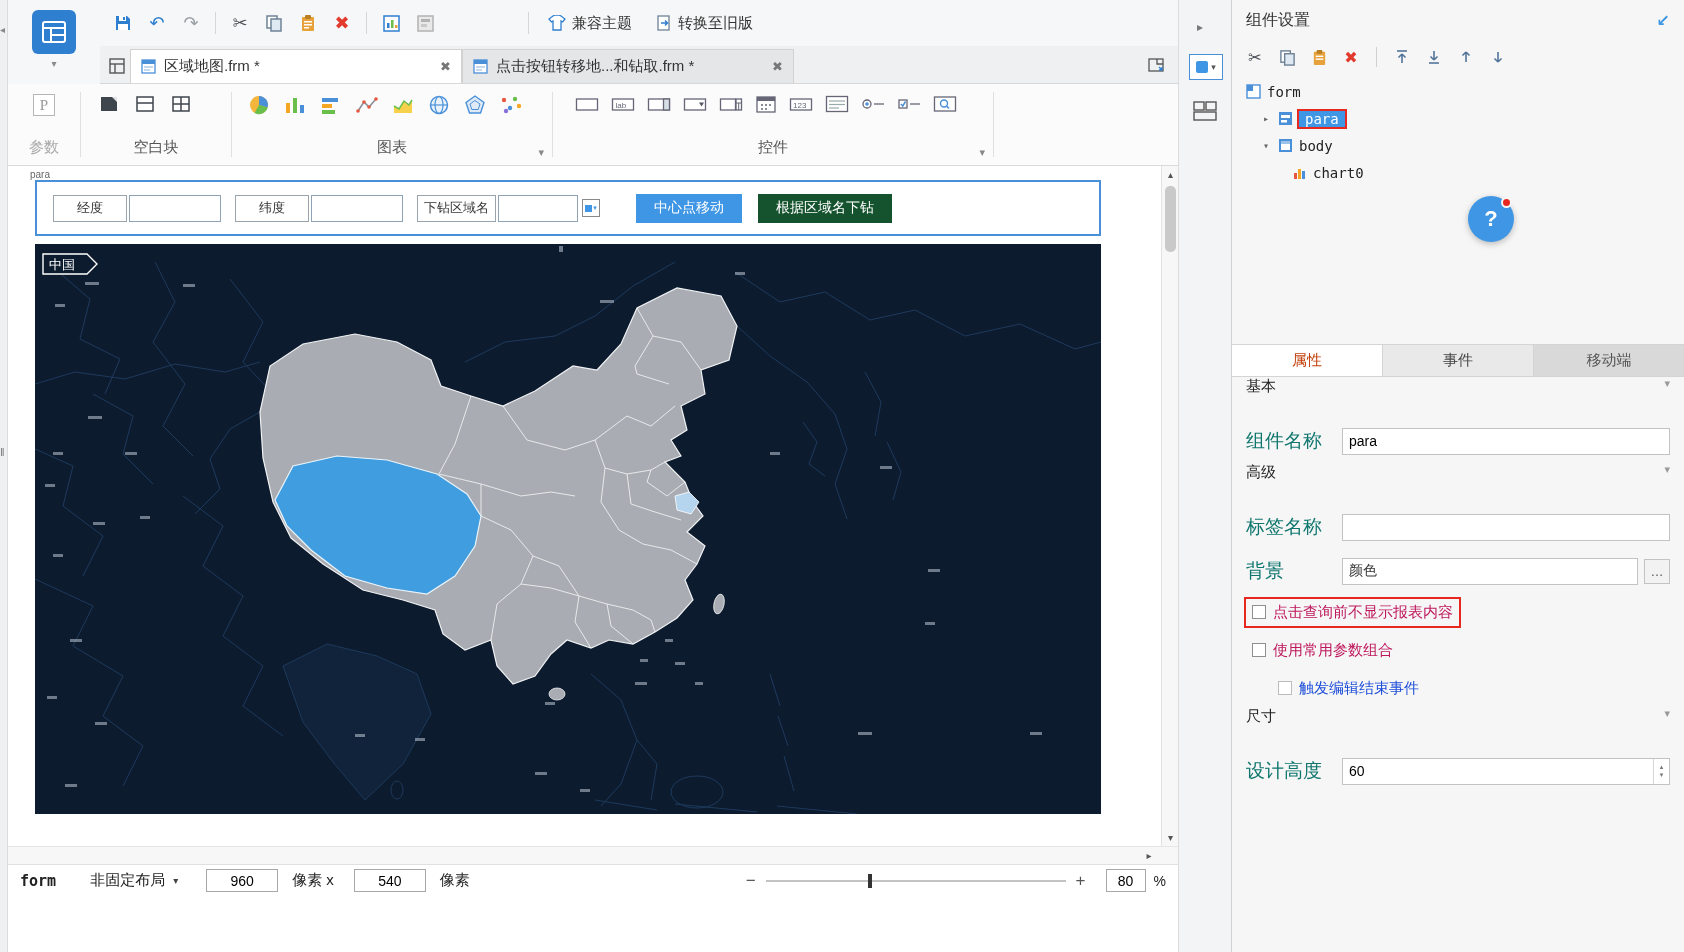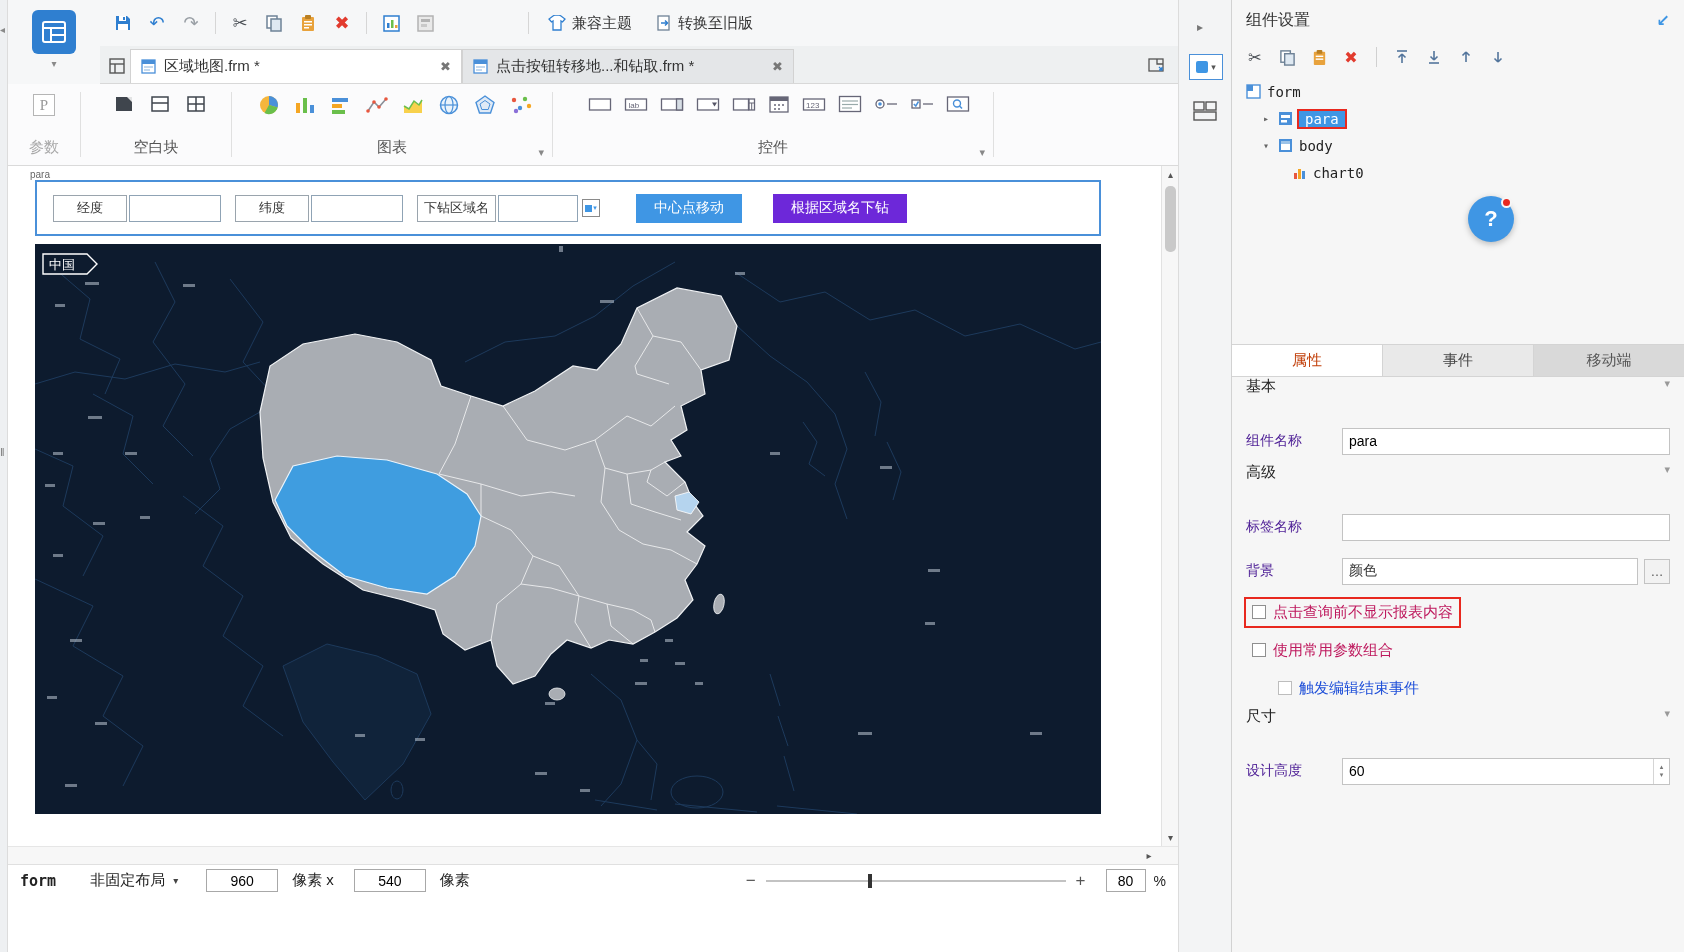--- a/index.html
+++ b/index.html
@@ -33,21 +33,21 @@
   .tab-list-icon { width:26px; height:30px; display:flex; align-items:center; justify-content:center; margin-bottom:2px; }
   .doc-tab { display:flex; align-items:center; gap:8px; width:332px; height:34px; padding:0 10px; background:#e4e6e8; border:1px solid #d2d2d2; border-bottom:none; font-size:15px; color:#333; }
   .doc-tab.active { background:#fff; }
   .doc-tab .tab-label { flex:1; white-space:nowrap; overflow:hidden; text-overflow:ellipsis; }
   .tab-close { color:#777; font-size:13px; }
   .tab-bar .bar-right { margin-left:auto; margin-right:14px; margin-bottom:8px; }
 
   
   .ribbon { height:82px; background:#fbfbfc; border-bottom:1px solid #dadada; display:flex; }
   .rsep { width:1px; background:#e0e0e0; margin:8px 0; }
-  .rgroup { display:flex; flex-direction:column; justify-content:space-between; padding:10px 10px 6px 10px; position:relative;align-items:center; }
+  .rgroup { display:flex; flex-direction:column; justify-content:space-between; padding:10px 10px 6px 10px; position:relative; }
   .ricons { display:flex; align-items:center; gap:10px; }
   .rlabel { text-align:center; font-size:15px; color:#555; padding-bottom:2px; }
   .rlabel.disabled { color:#a8a8a8; }
   .rchev { position:absolute; right:8px; bottom:6px; color:#888; font-size:11px; }
   .param-group { width:72px; align-items:center; }
   .p-box { width:22px; height:22px; border:1px solid #b5b5b5; color:#9a9a9a; display:flex; align-items:center; justify-content:center; font-family:"Liberation Serif",serif; font-size:15px; background:#fff; }
   .ricon { display:block; }
 
   
   .canvas-wrap { height:680px; position:relative; background:#fff; }
@@ -55,21 +55,21 @@
   .design { margin:14px 0 0 27px; width:1066px; position:relative; }
   .panel-tag { position:absolute; top:-11px; left:-8px; font-size:10px; color:#666; background:#fff; padding:0 3px; }
   .param-panel { height:56px; background:#fff; border:2px solid #4a90d9; display:flex; align-items:center; gap:14px; padding:0 16px; }
   .pfield { display:flex; align-items:center; }
   .flabel { min-width:74px; height:27px; border:1px solid #9aa4ad; display:flex; align-items:center; justify-content:center; font-size:13px; background:#fff; padding:0 6px; }
   .finput { width:92px; height:27px; border:1px solid #8fa3b5; margin-left:2px; background:#fff; font-size:13px; padding:0 4px; }
   .widget-edit { width:18px; height:18px; border:1px solid #8a8a8a; background:#fff; margin-left:4px; display:flex; align-items:center; justify-content:center; gap:1px; }
   .widget-edit .sq { width:7px; height:7px; background:#3f96e4; }
   .widget-edit .car { font-size:7px; color:#3f96e4; }
   .pbtn { height:29px; padding:0 18px; border:none; color:#fff; font-size:14px; background:#3f96e4; cursor:default; font-family:inherit; }
-  .pbtn.light { background:#6d28d9; margin-left:17px; }
+  .pbtn.light { background:#14532d; margin-left:2px; }
   .pbtn.first { margin-left:22px; }
   .map-box { margin-top:8px; width:882px; height:570px; position:relative; background:#0d1b2e; }
   .map-box svg { display:block; }
 
   
   .vscroll { position:absolute; right:0; top:0; bottom:0; width:17px; background:#f7f7f7; border-left:1px solid #e2e2e2; }
   .vscroll .sbtn { width:17px; height:17px; display:flex; align-items:center; justify-content:center; color:#555; font-size:10px; }
   .vscroll .sbtn.bottom { position:absolute; bottom:0; }
   .vthumb { position:absolute; top:20px; left:3px; width:11px; height:66px; background:#c9c9c9; border-radius:5px; }
   .hscroll { height:18px; background:#f7f7f7; border-top:1px solid #e6e6e6; position:relative; }
@@ -121,21 +121,21 @@
   .help-dot { position:absolute; right:2px; top:1px; width:11px; height:11px; border-radius:50%; background:#e8281e; border:2px solid #f6f6f6; }
 
   .rp-tabs { margin-top:158px; display:flex; height:33px; border-top:1px solid #d4d4d4; border-bottom:1px solid #d4d4d4; }
   .rp-tab { flex:1; display:flex; align-items:center; justify-content:center; font-size:15px; color:#444; background:#e9e9e9; border-right:1px solid #d4d4d4; }
   .rp-tab:last-child { border-right:none; background:#d9d9d9; color:#555; }
   .rp-tab.active { background:#fff; color:#c2410c; }
 
   .rp-section { height:42px; display:flex; padding:0 14px; font-size:15px; color:#222; }
   .rp-section .chev { margin-left:auto; color:#999; font-size:11px; }
   .rp-row { height:44px; display:flex; align-items:center; padding:0 14px; }
-  .rp-label { width:96px; font-size:14px; color:#4c1d95; flex:none;font-family:Liberation Serif, serif; }
+  .rp-label { width:96px; font-size:19px; color:#0f766e; flex:none;font-family:Liberation Serif, serif; }
   .rp-input { flex:1; height:27px; border:1px solid #c3c3c3; background:#fff; font-size:14px; padding:0 6px; font-family:inherit; }
   .rp-combo { flex:1; height:27px; border:1px solid #c3c3c3; background:#fff; font-size:14px; padding:0 6px; display:flex; align-items:center; }
   .more-btn { width:26px; height:25px; border:1px solid #c3c3c3; background:#f2f2f2; margin-left:6px; display:flex; align-items:center; justify-content:center; font-size:13px; color:#555; }
   .cb-row { min-height:38px; display:flex; align-items:center; padding:0 14px; }
   .cb-wrap { display:inline-flex; align-items:center; gap:7px; padding:4px 6px; }
   .cbox { width:14px; height:14px; border:1px solid #8f8f8f; background:#fff; flex:none; }
   .cb-label { font-size:15px; color:#be185d; white-space:nowrap; }
   .cb-row.disabled .cbox { border-color:#bdbdbd; }
   .cb-row.disabled .cb-label { color:#1d4ed8; }
   .cb-row.indented { padding-left:40px; }

